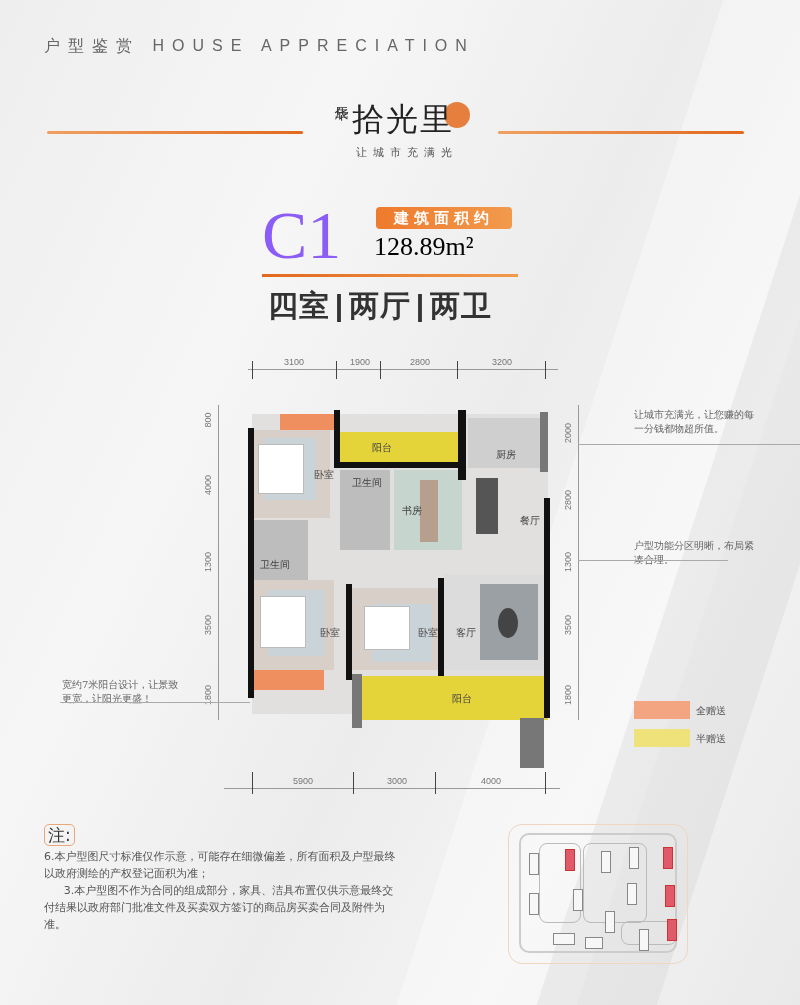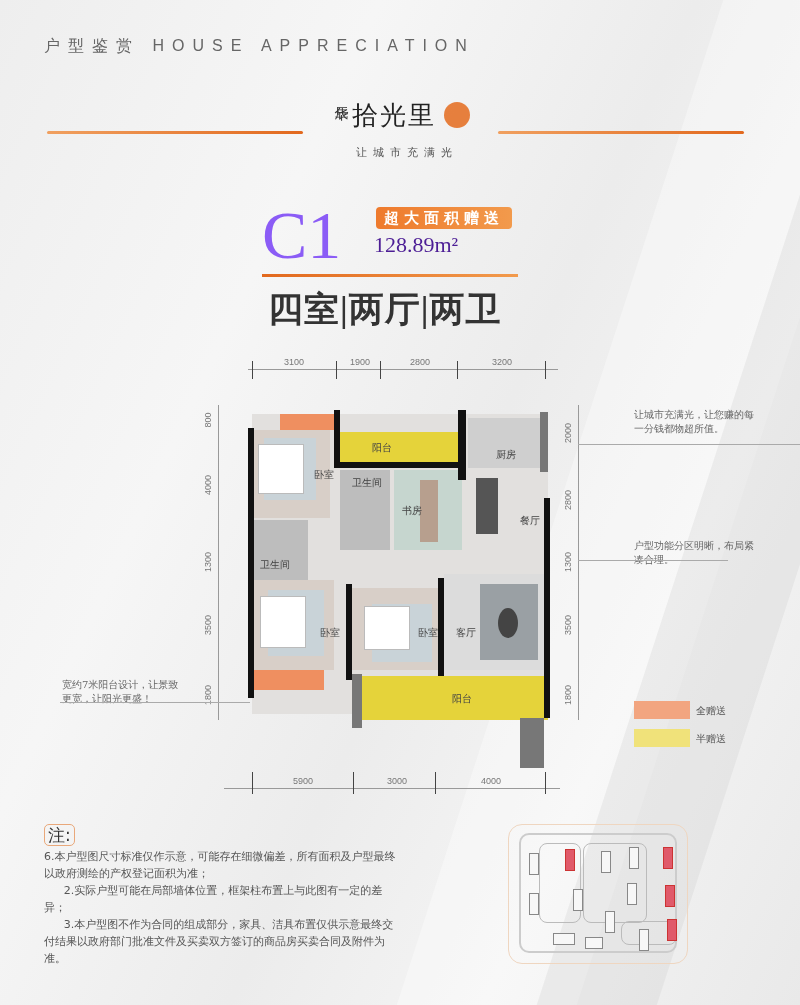--- a/index.html
+++ b/index.html
@@ -15,32 +15,32 @@
     background: rgba(255,255,255,0.35); transform: skewX(-18deg);
   }
   .header-title {
     position: absolute; left: 44px; top: 36px;
     font-size: 16px; letter-spacing: 8px; color: #666;
     font-family: "Liberation Sans", sans-serif;
   }
   .rule { position: absolute; height: 3px; background: linear-gradient(90deg,#f0a060,#e2691e); border-radius: 2px; }
   .logo { position: absolute; left: 334px; top: 90px; width: 140px; height: 70px; }
   .logo .small { position: absolute; left: 0; top: 6px; font-size: 14px; line-height: 16px; color: #333; writing-mode: vertical-rl; font-family: "DejaVu Serif", serif; }
-  .logo .big { position: absolute; left: 18px; top: 8px; font-size: 26px; letter-spacing: 2px; color: #222; font-weight: 300; }
+  .logo .big { position: absolute; left: 18px; top: 8px; font-size: 32px; letter-spacing: 2px; color: #222; font-weight: 300; }
   .logo .dot { position: absolute; left: 110px; top: 12px; width: 26px; height: 26px; border-radius: 50%; background: #e46b1d; opacity: .85; }
   .logo .slogan { position: absolute; left: 22px; top: 55px; font-size: 11px; letter-spacing: 6px; color: #555; }
   .unit-code { position: absolute; left: 262px; top: 200px; font-family: "Liberation Serif", serif; font-size: 68px; color: #8b5cf6; line-height: 70px; }
   .area-badge {
     position: absolute; left: 376px; top: 207px; width: 136px; height: 22px;
     background: linear-gradient(90deg,#ee7a2d,#f29a4c); border-radius: 4px;
     color: #fff; font-size: 15px; letter-spacing: 5px; text-align: center; line-height: 22px; font-weight: bold;
   }
-  .area-value { position: absolute; left: 374px; top: 232px; font-family: "Liberation Serif", serif; font-size: 22px; color: #4c1d95; }
+  .area-value { position: absolute; left: 374px; top: 232px; font-family: "Liberation Serif", serif; font-size: 26px; color: #000000; }
   .title-rule { position: absolute; left: 262px; top: 274px; width: 256px; height: 3px; background: linear-gradient(90deg,#e2691e,#f29a4c); }
-  .layout-text { position: absolute; left: 268px; top: 286px; font-size: 35px; font-weight: bold; color: #333; letter-spacing: 1px; font-family: Liberation Serif, serif; }
+  .layout-text { position: absolute; left: 268px; top: 286px; font-size: 30px; font-weight: bold; color: #333; letter-spacing: 1px; font-family: Liberation Mono, monospace; }
 
   .dim { position: absolute; font-size: 9px; color: #777; font-family: "Liberation Sans", sans-serif; }
   .dim.v { transform: rotate(-90deg); transform-origin: center; }
   .dline { position: absolute; background: #999; }
   .tick { position: absolute; background: #444; }
 
   .plan { position: absolute; left: 248px; top: 408px; width: 304px; height: 360px; }
   .plan .room { position: absolute; }
   .wall { position: absolute; background: #111; }
   .wall.g { background: #777; }
@@ -80,21 +80,21 @@
 <div class="rule" style="left:47px;top:131px;width:256px;"></div>
 <div class="rule" style="left:498px;top:131px;width:246px;"></div>
 <div class="logo">
   <span class="small">辰华</span>
   <span class="dot"></span>
   <span class="big">拾光里</span>
   <span class="slogan">让城市充满光</span>
 </div>
 
 <div class="unit-code">C1</div>
-<div class="area-badge">超大面积赠送</div>
+<div class="area-badge">建筑面积约</div>
 <div class="area-value">128.89m²</div>
 <div class="title-rule"></div>
 <div class="layout-text">四室|两厅|两卫</div>
 
 <div class="dline" style="left:248px;top:369px;width:310px;height:1px;"></div>
 <div class="tick" style="left:252px;top:361px;width:1px;height:18px;"></div>
 <div class="tick" style="left:336px;top:361px;width:1px;height:18px;"></div>
 <div class="tick" style="left:380px;top:361px;width:1px;height:18px;"></div>
 <div class="tick" style="left:457px;top:361px;width:1px;height:18px;"></div>
 <div class="tick" style="left:545px;top:361px;width:1px;height:18px;"></div>
@@ -194,21 +194,20 @@
 <div class="side-rule" style="left:60px;top:702px;width:190px;"></div>
 
 <div class="legend-swatch" style="left:634px;top:701px;background:#f2a580;"></div>
 <div class="legend-label" style="left:696px;top:704px;">全赠送</div>
 <div class="legend-swatch" style="left:634px;top:729px;background:#f0e27a;"></div>
 <div class="legend-label" style="left:696px;top:732px;">半赠送</div>
 
 <div class="notes">
   <div class="notes-title">注:</div>
   <p>6.本户型图尺寸标准仅作示意，可能存在细微偏差，所有面积及户型最终以政府测绘的产权登记面积为准；</p>
-  <p class="ind">2.实际户型可能在局部墙体位置，框架柱布置上与此图有一定的差异；</p>
   <p class="ind">3.本户型图不作为合同的组成部分，家具、洁具布置仅供示意最终交付结果以政府部门批准文件及买卖双方签订的商品房买卖合同及附件为准。</p>
 </div>
 
 <div class="sitemap">
   <div class="inner"></div>
   <div class="road" style="left:30px;top:18px;width:42px;height:80px;"></div>
   <div class="road" style="left:74px;top:18px;width:64px;height:80px;"></div>
   <div class="road" style="left:112px;top:96px;width:56px;height:24px;"></div>
   <div class="bldg" style="left:20px;top:28px;"></div>
   <div class="bldg" style="left:20px;top:68px;"></div>

